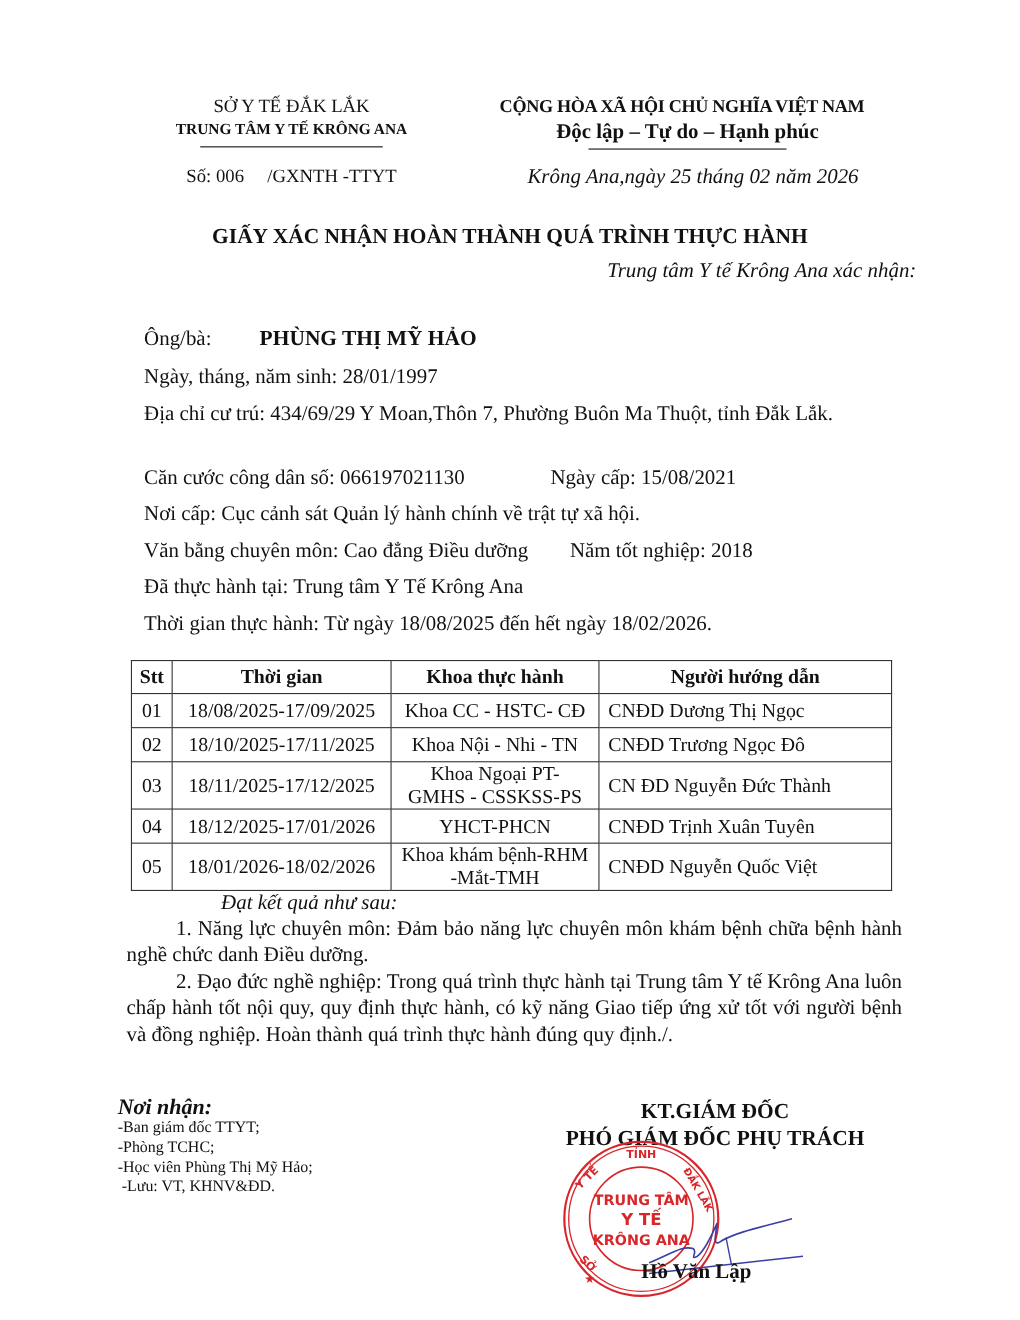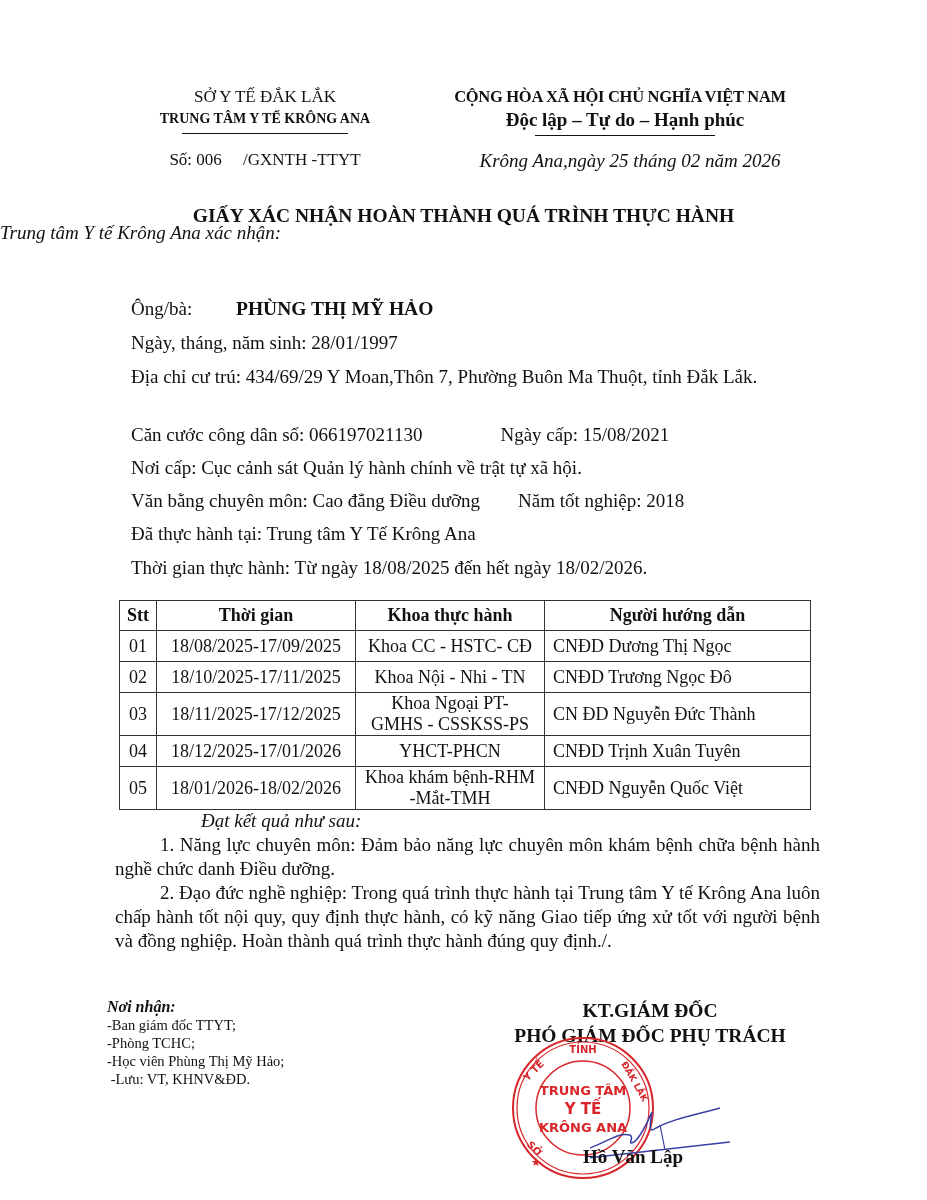--- a/index.html
+++ b/index.html
@@ -10,35 +10,35 @@
   .hdr-left .l1 { font-size:17px; line-height:22px; }
   .hdr-left .l2 { font-size:14px; font-weight:bold; line-height:22px; }
   .hdr-left .rule { width:166px; height:1px; background:#111; margin:3px auto 0 auto; }
   .hdr-left .num { font-size:17px; margin-top:16px; white-space:pre; }
   .hdr-right { left:420px; top:86px; width:400px; text-align:center; }
   .hdr-right .l1 { font-size:16.5px; font-weight:bold; line-height:22px; letter-spacing:-0.3px; }
   .hdr-right .l2 { font-size:19px; font-weight:bold; line-height:24px; padding-left:10px; }
   .hdr-right .rule { width:180px; height:1px; background:#111; margin:3px 0 0 115px; }
   .hdr-right .date { font-size:19px; font-style:italic; margin-top:14px; padding-left:20px; }
   .title { left:0; width:927px; top:205px; text-align:center; font-size:19.5px; font-weight:bold; }
-  .subtitle { left:0; width:833px; top:222px; text-align:left; font-size:19px; font-style:italic; }
+  .subtitle { left:0; width:833px; top:236px; text-align:right; font-size:19px; font-style:italic; }
   .info { left:131px; width:690px; font-size:19px; line-height:24px; }
   .name-label { display:inline-block; width:105px; }
   .name-val { font-weight:bold; font-size:19.5px; }
   .justify { text-align:justify; }
   table.prac { position:absolute; left:119px; top:600px; width:692px; border-collapse:collapse; font-size:18px; }
   table.prac th, table.prac td { border:1px solid #333; text-align:center; padding:1px 4px; line-height:21px; }
   table.prac th { font-weight:bold; height:27px; }
   table.prac td { height:28px; }
   table.prac td.left { text-align:left; padding-left:8px; }
   .results { left:115px; width:705px; font-size:19px; line-height:24px; }
   .results .head { font-style:italic; padding-left:86px; }
   .results p { margin:0; text-align:justify; text-indent:45px; }
   .recv { left:107px; top:998px; width:320px; font-family:"Liberation Serif",serif; font-size:14.5px; line-height:18px; }
-  .recv .h { font-weight:bold; font-style:italic; font-size:16px; }
+  .recv .h { font-weight:bold; font-style:italic; font-size:20px; }
   .sign { left:480px; top:998px; width:340px; text-align:center; font-weight:bold; font-size:19.5px; line-height:25px; }
   .signer { left:583px; top:1146px; font-weight:bold; font-size:19px; }
   .stamp { left:508px; top:1033px; width:150px; height:150px; }
   .sig { left:590px; top:1090px; width:150px; height:80px; }
 </style>
 </head>
 <body>
 
 <div class="abs hdr-left">
   <div class="l1">SỞ Y TẾ ĐẮK LẮK</div>

